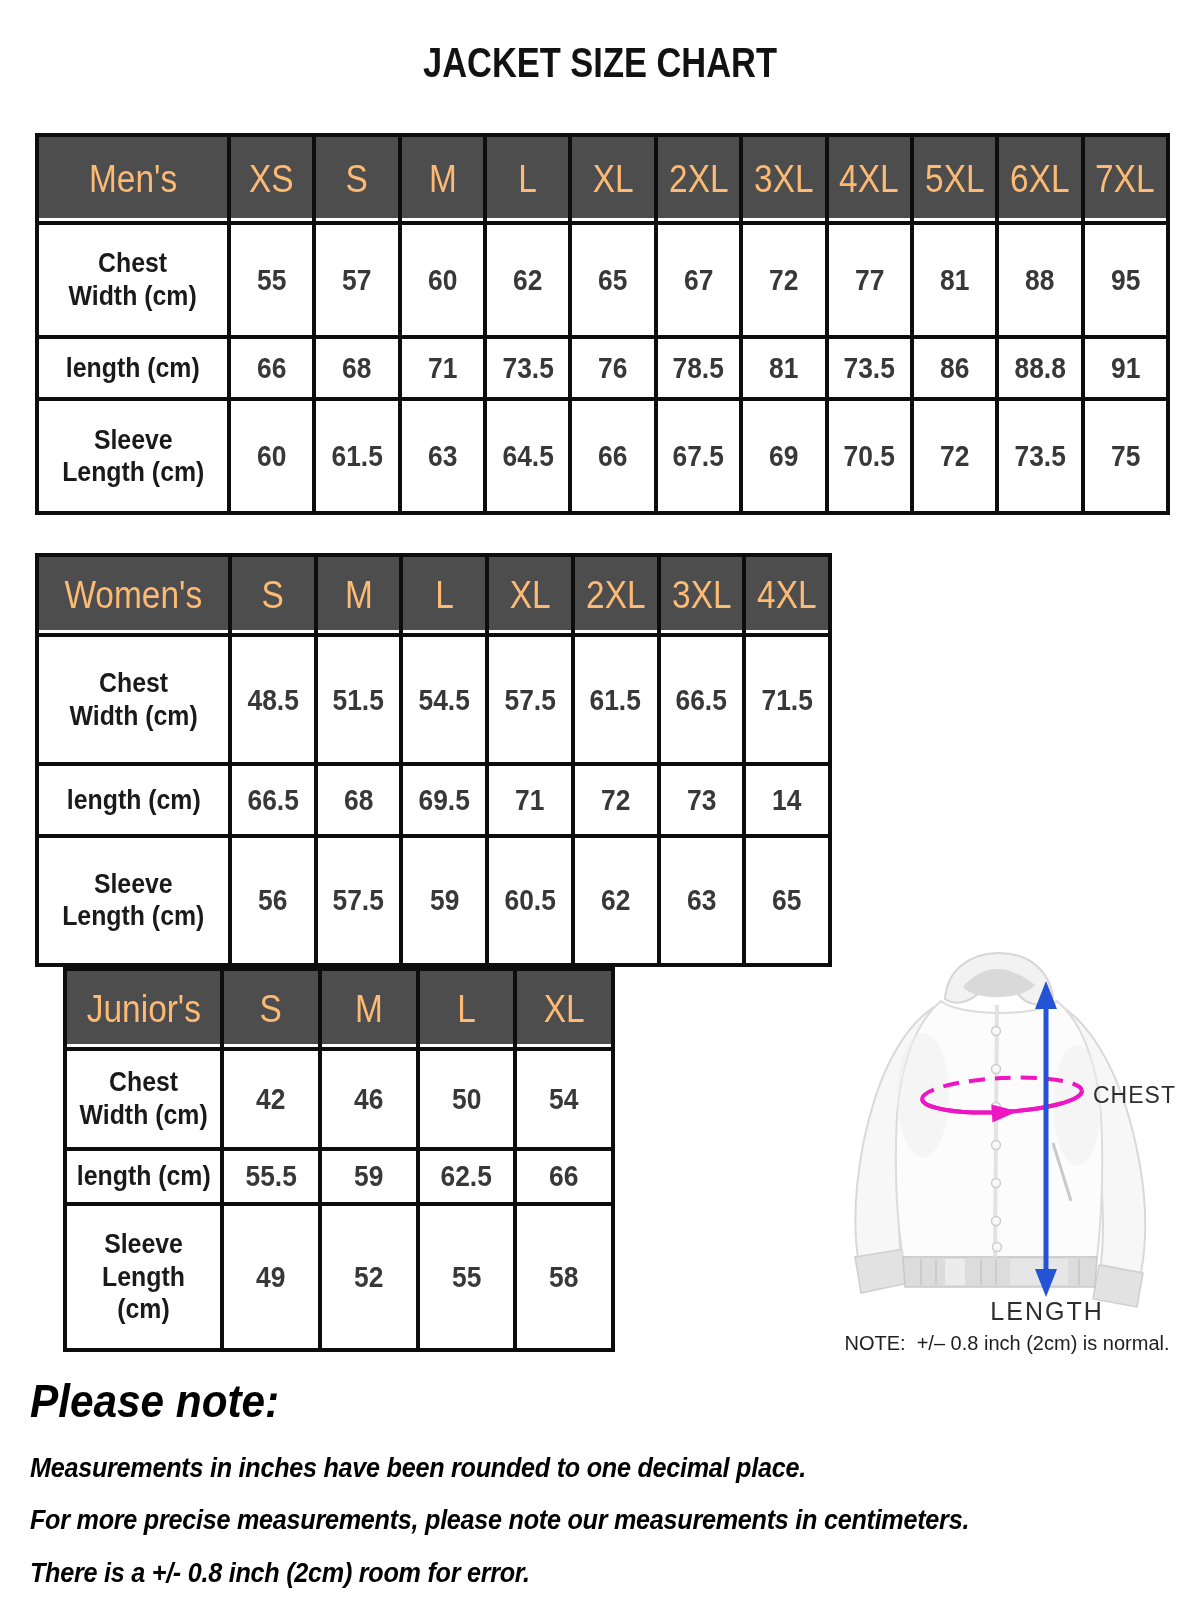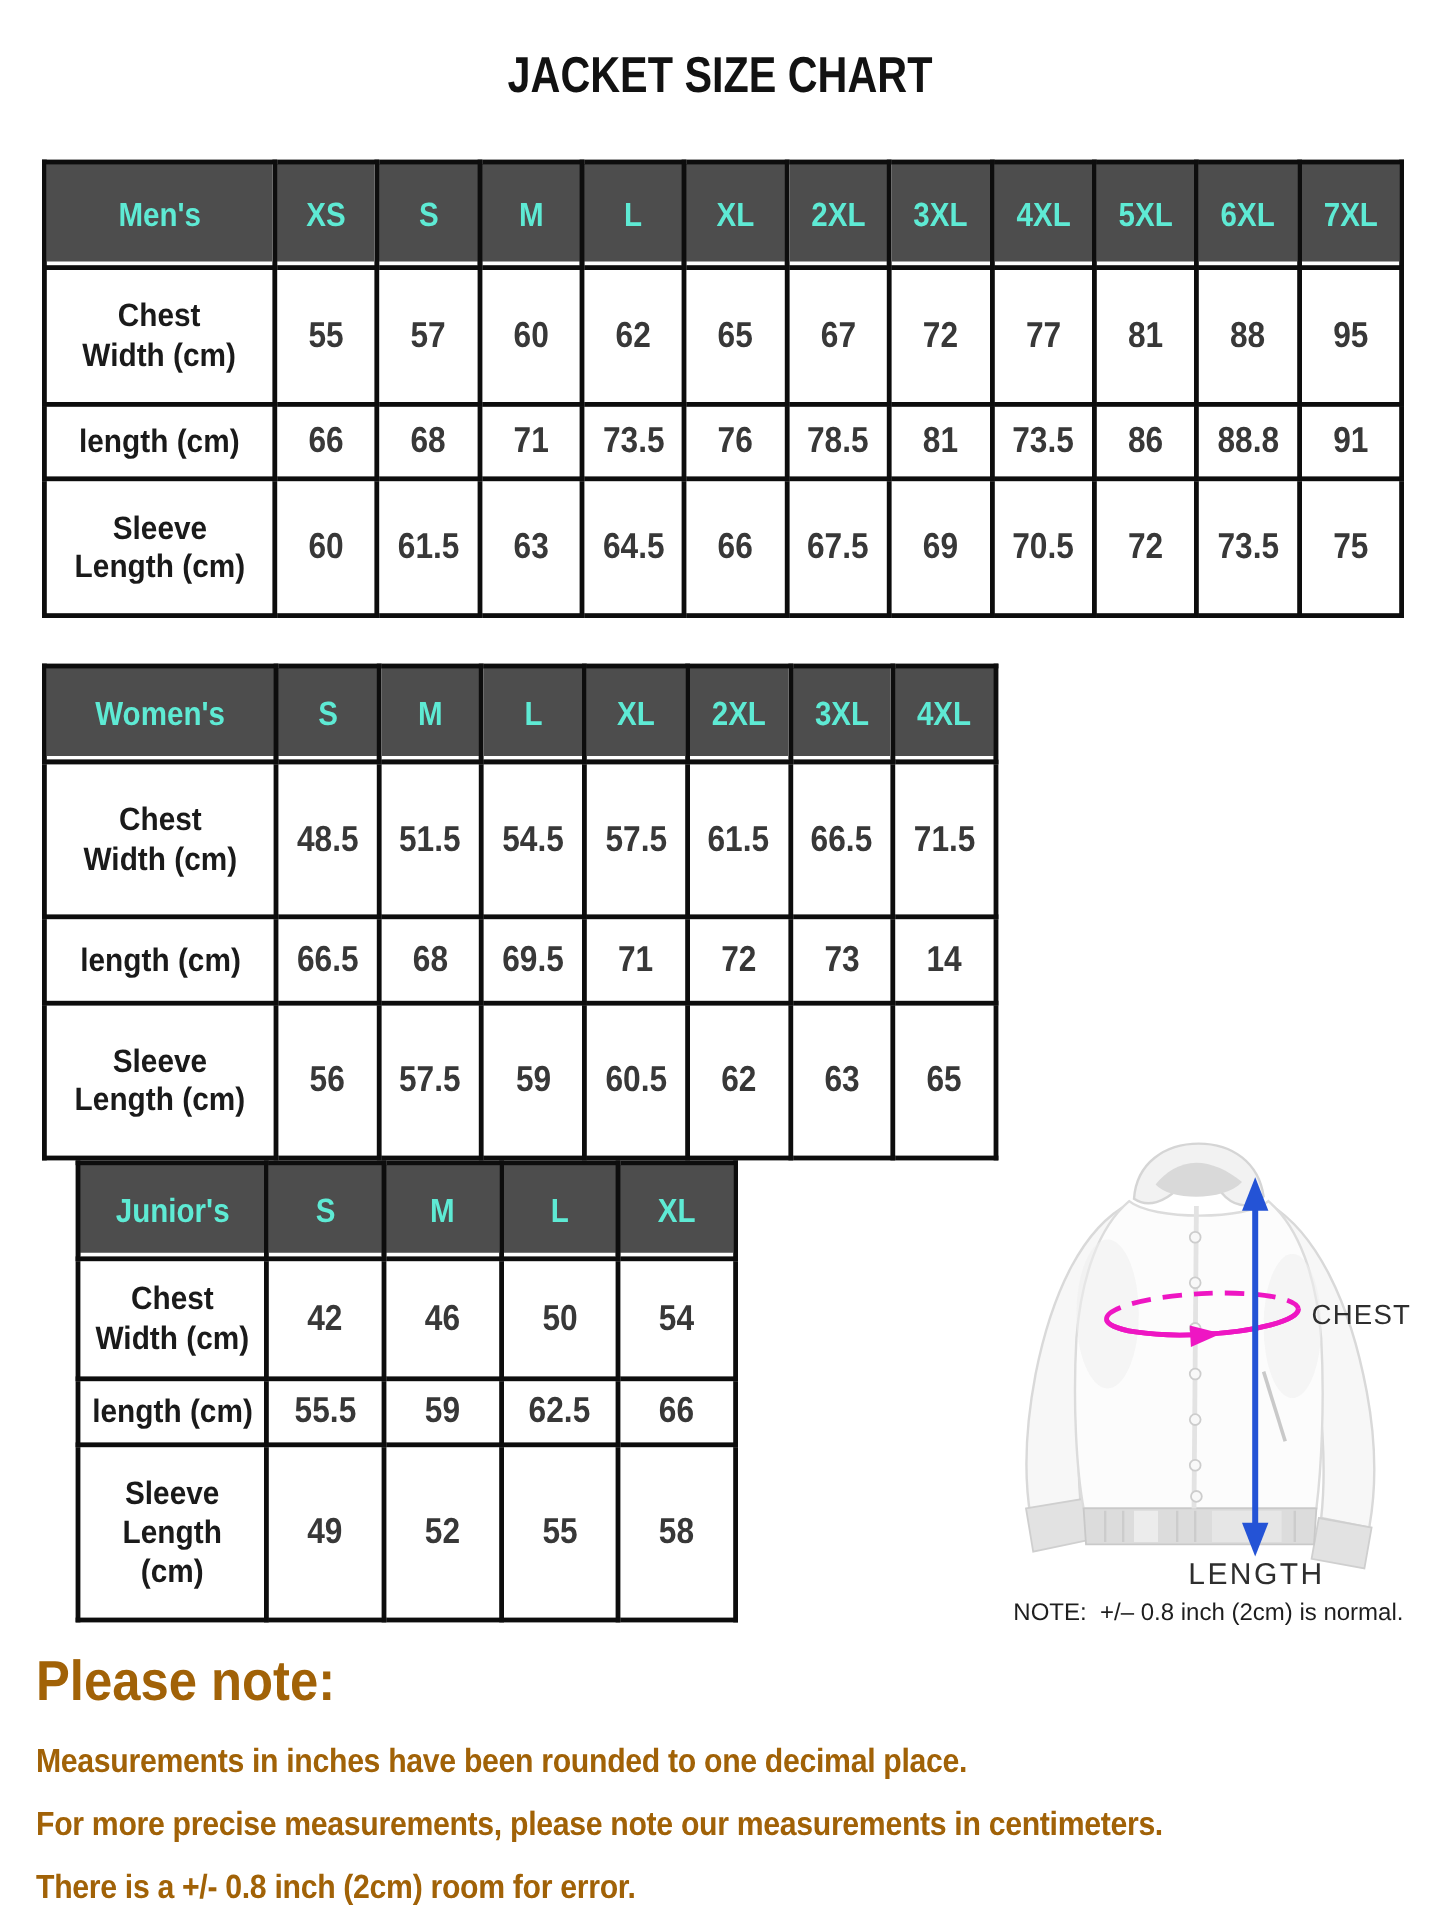--- a/index.html
+++ b/index.html
@@ -20,21 +20,21 @@
   .pos-juniors{left:35px;top:967px;width:552px; height:385px;padding-left:28px;}
   table.sizetable{
     border-collapse:collapse;table-layout:fixed;
     width:100%;height:100%;
   }
   .sizetable th,.sizetable td{
     border:4px solid #0d0d0d;text-align:center;vertical-align:middle;
     padding:0;overflow:hidden;
   }
   .sizetable thead th{
-    background:#4d4d4d;color:#5eead4;font-size:28px;font-weight:bold;
+    background:#4d4d4d;color:#fdba74;font-size:38px;font-weight:normal;
     box-shadow:inset 0 -3px 0 #ffffff;
   }
   .t-mens thead tr{height:88px;}
   .t-womens thead tr,.t-juniors thead tr{height:80px;}
   .sizetable tbody th.rowlabel{
     background:#ffffff;color:#1a1a1a;font-size:27px;font-weight:bold;line-height:1.2;
   }
   .sizetable tbody td{
     background:#ffffff;color:#383838;font-size:30px;font-weight:bold;
   }
@@ -294,18 +294,18 @@
       <polygon points="251,46 240,74 262,74" fill="#2453d6"></polygon>
       <polygon points="251,362 240,334 262,334" fill="#2453d6"></polygon>
     </g>
 
     <text x="298" y="168" font-size="23" fill="#2e2e2e" letter-spacing="1">CHEST</text>
     <text x="252" y="385" font-size="25" fill="#2e2e2e" letter-spacing="2" text-anchor="middle">LENGTH</text>
     <text x="212" y="415" font-size="20" fill="#1e1e1e" text-anchor="middle" xml:space="preserve">NOTE:  +/– 0.8 inch (2cm) is normal.</text>
   </svg>
 </figure>
 
-<section class="please-note" style="color: #a16207;">
+<section class="please-note" style="color: #000000; font-style: italic;">
   <h2>Please note:</h2>
   <p>Measurements in inches have been rounded to one decimal place.</p>
   <p>For more precise measurements, please note our measurements in centimeters.</p>
   <p>There is a +/- 0.8 inch (2cm) room for error.</p>
 </section>
 
 </body></html>

